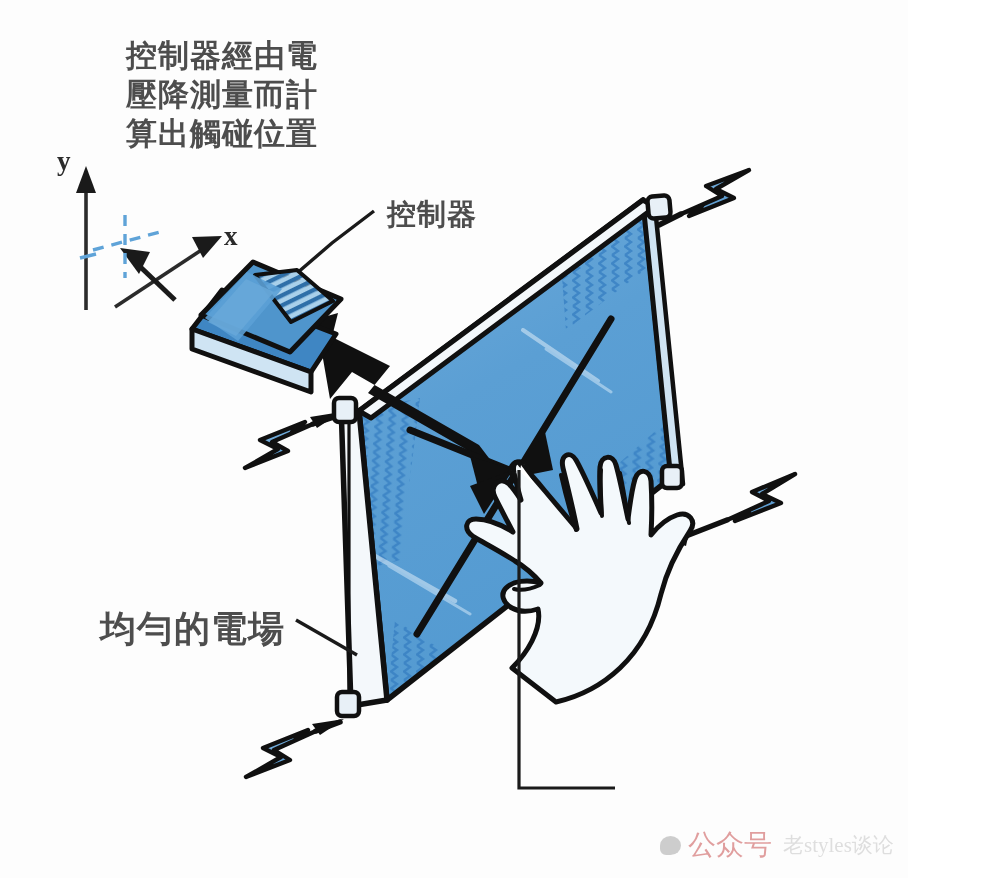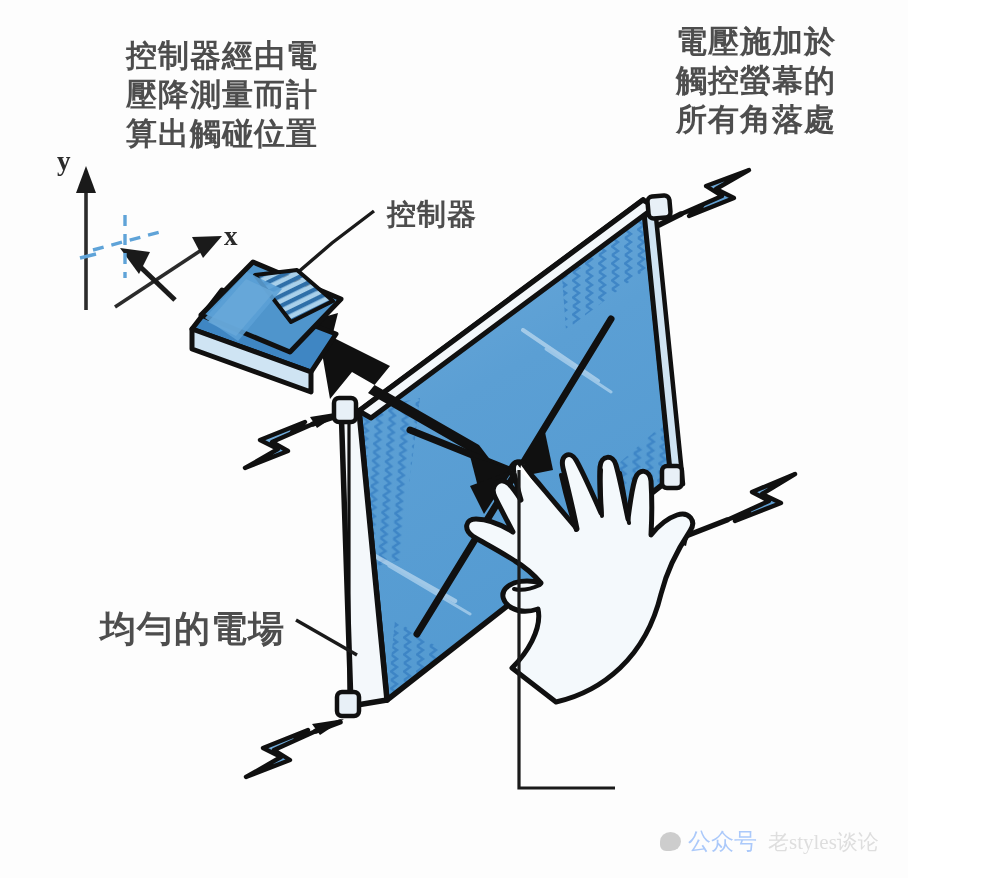--- a/index.html
+++ b/index.html
@@ -60,22 +60,22 @@
     user-select: none;
   }
   #watermark .wm-bubble {
     width: 21px; height: 19px;
     background: #8d8d8d;
     border-radius: 50% 50% 50% 6px;
     flex: 0 0 auto;
   }
   #watermark .wm-text {
     font-family: Liberation Mono, monospace;
-    font-size: 23px;
-    color: #3b82f6;
+    font-size: 28px;
+    color: #b91c1c;
     white-space: pre;
   }
   #watermark .wm-text2 {
     font-family: Liberation Serif, serif;
     font-size: 21px;
     color: #9a9a9a;
     white-space: pre;
     margin-left: 4px;
     opacity: .75;
   }
@@ -277,23 +277,20 @@
         <path d="M93,250 L160,232"></path>
       </g>
       <path d="M80,258 L96,254" stroke="#5fa3d8" stroke-width="3.4"></path>
     </g>
   </svg>
 
   <div class="label-blk" id="lbl-controller-calc">控制器經由電
 壓降測量而計
 算出觸碰位置</div>
 
-  <div class="label-blk" id="lbl-voltage-corners">電壓施加於
-觸控螢幕的
-所有角落處</div>
 
   <div class="label-blk" id="lbl-controller">控制器</div>
 
   <div class="label-blk" id="lbl-uniform-field">均勻的電場</div>
 
 
   <div class="axis-letter" id="axis-y-letter">y</div>
 
   <div class="axis-letter" id="axis-x-letter">x</div>
 

